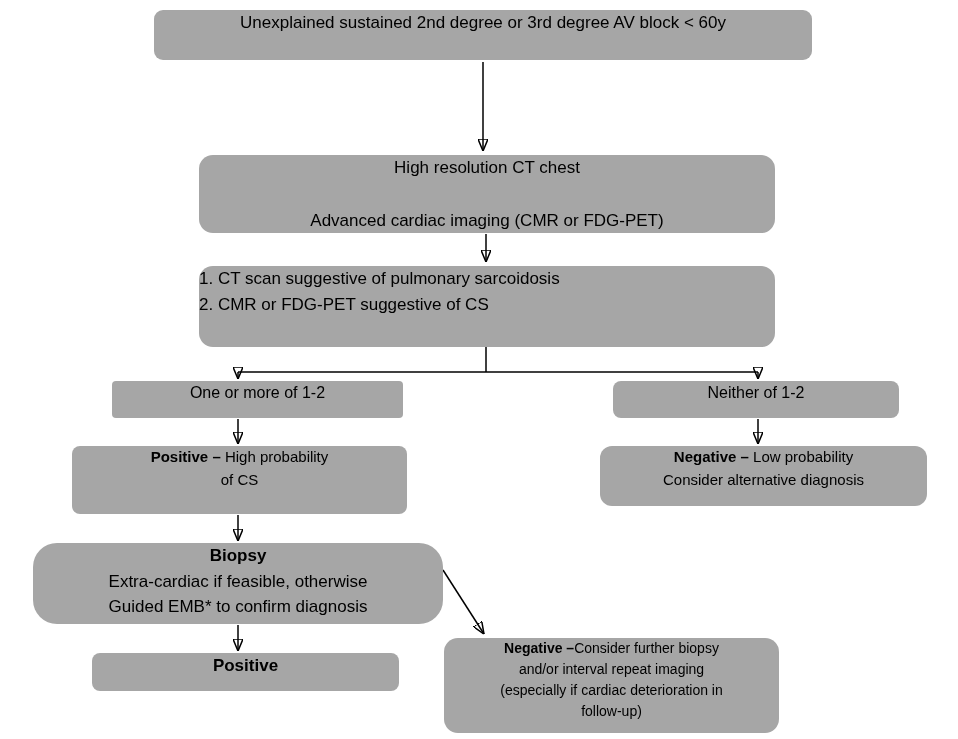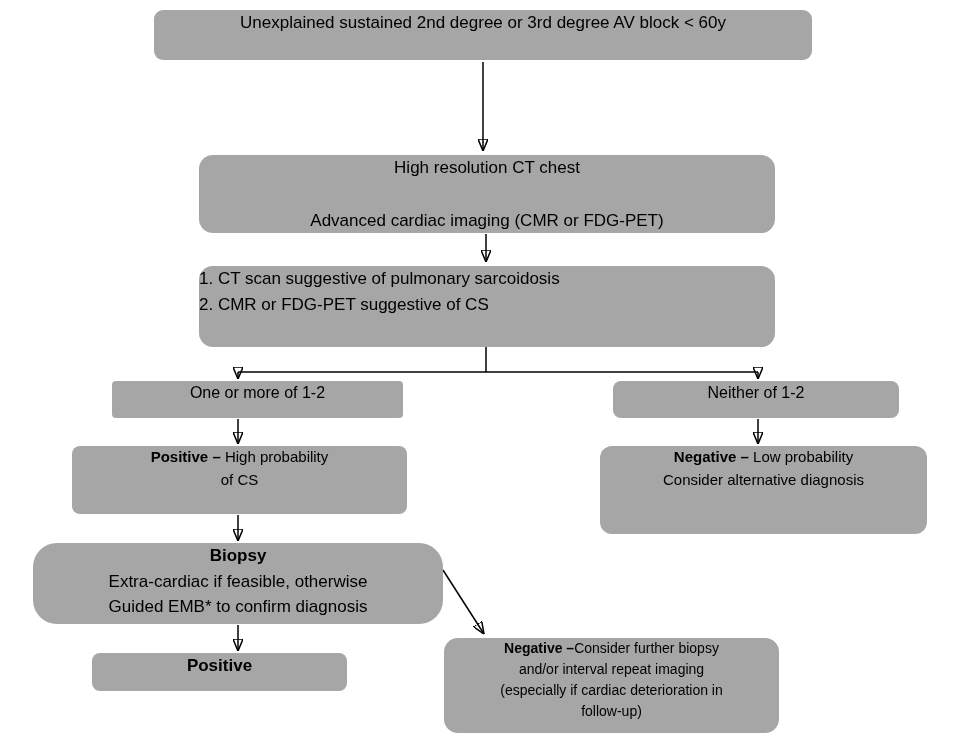--- a/index.html
+++ b/index.html
@@ -33,23 +33,23 @@
   .node .line{display:block;}
   .node b{font-weight:bold;}
   
   .n-av-block   {left:154px;top:10px;width:658px;height:50px;border-radius:9px;font-size:17px;}
   .n-imaging    {left:199px;top:155px;width:576px;height:78px;border-radius:14px;font-size:17px;gap:27px;}
   .n-criteria   {left:199px;top:266px;width:576px;height:81px;border-radius:14px;font-size:17px;
                  align-items:flex-start;text-align:left;}
   .n-one-or-more{left:92px;top:381px;width:291px;height:37px;border-radius:4px;font-size:16px;margin-left:20px;}
   .n-neither    {left:613px;top:381px;width:286px;height:37px;border-radius:8px;font-size:16px;}
   .n-pos-high   {left:72px;top:446px;width:335px;height:68px;border-radius:8px;font-size:15px;}
-  .n-neg-low    {left:600px;top:446px;width:327px;height:88px;border-radius:12px;font-size:15px;}
+  .n-neg-low    {left:600px;top:446px;width:327px;height:60px;border-radius:12px;font-size:15px;}
   .n-biopsy     {left:33px;top:543px;width:410px;height:81px;border-radius:24px;font-size:17px;}
-  .n-pos-final  {left:92px;top:653px;width:255px;height:38px;border-radius:8px;font-size:17px;font-weight:bold;}
+  .n-pos-final  {left:92px;top:653px;width:307px;height:38px;border-radius:8px;font-size:17px;font-weight:bold;}
   .n-neg-biopsy {left:428px;top:638px;width:335px;height:95px;border-radius:14px;font-size:14px;line-height:1.5;margin-left:16px;}
   svg.connectors{
     position:absolute;left:0;top:0;width:958px;height:739px;
     pointer-events:none;
   }
   svg.connectors path, svg.connectors line{
     stroke:var(--ink);
     stroke-width:1.5;
     fill:none;
   }

